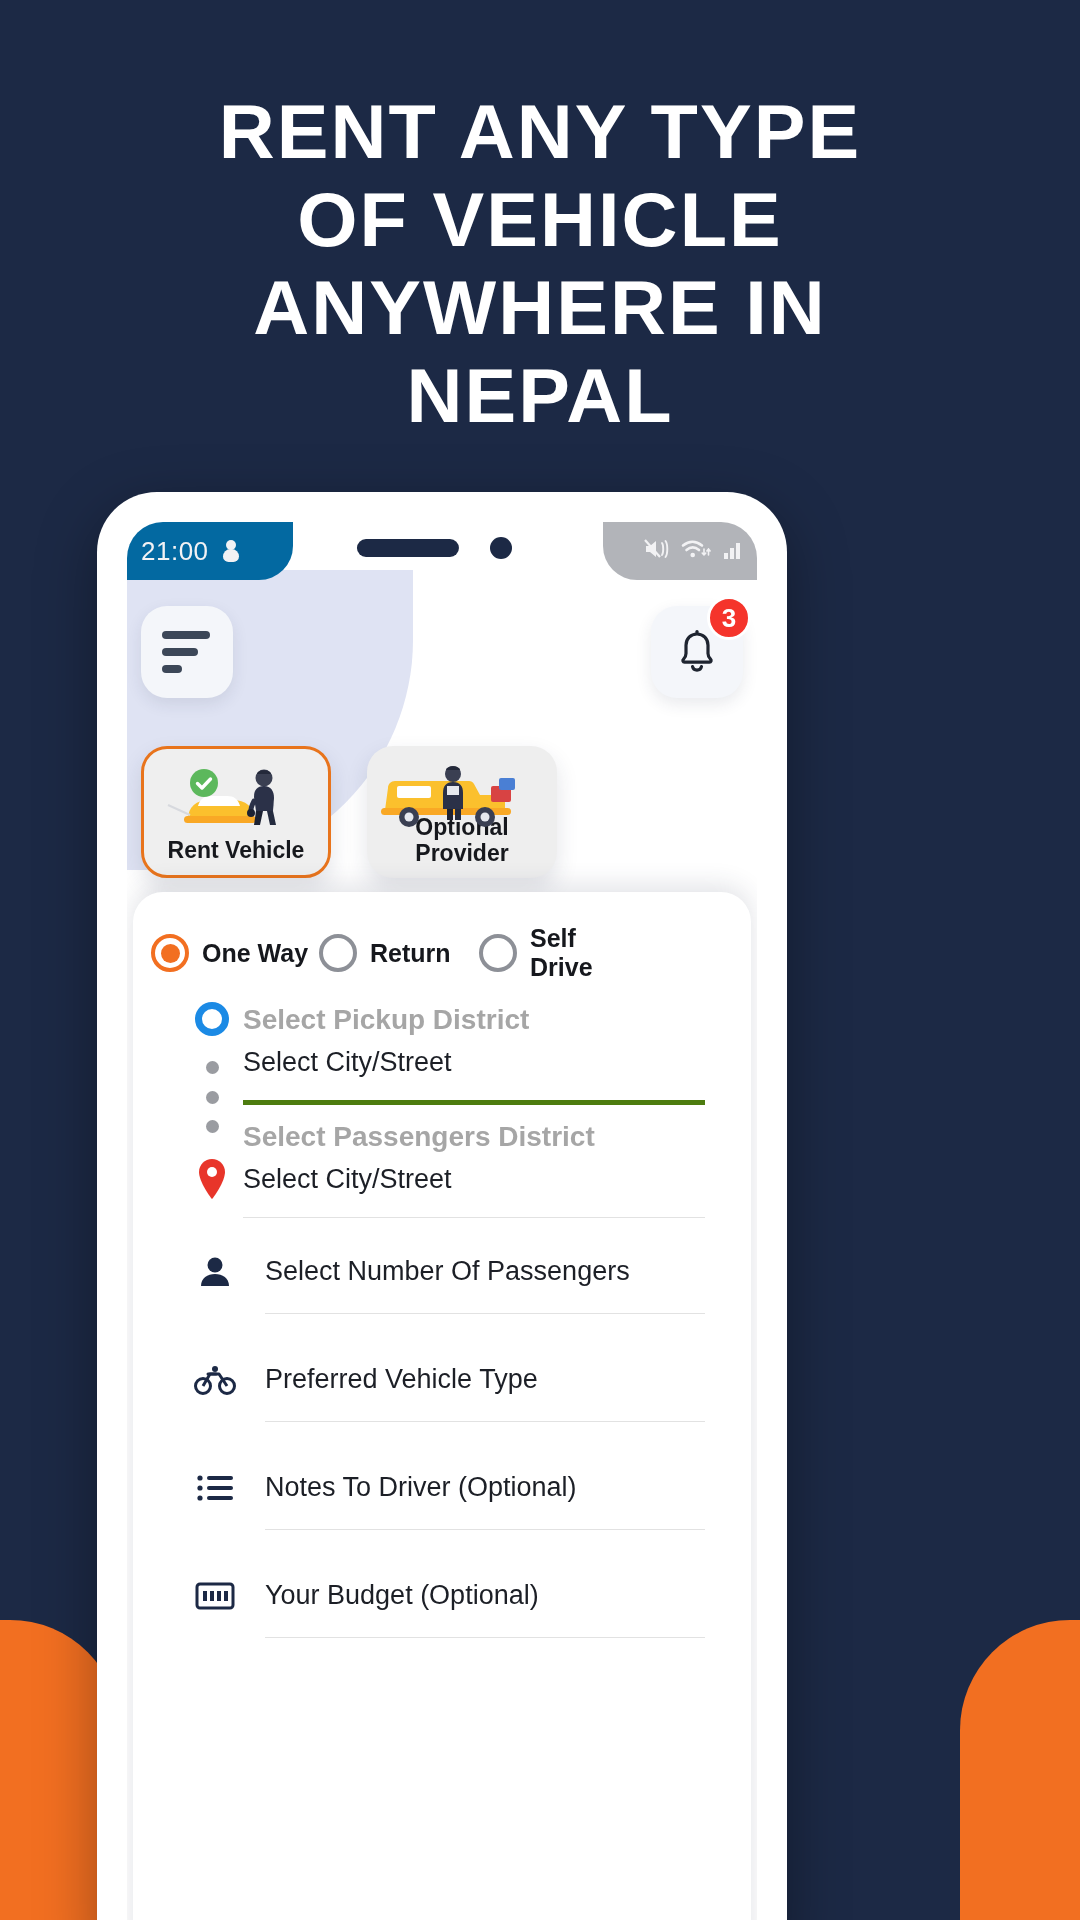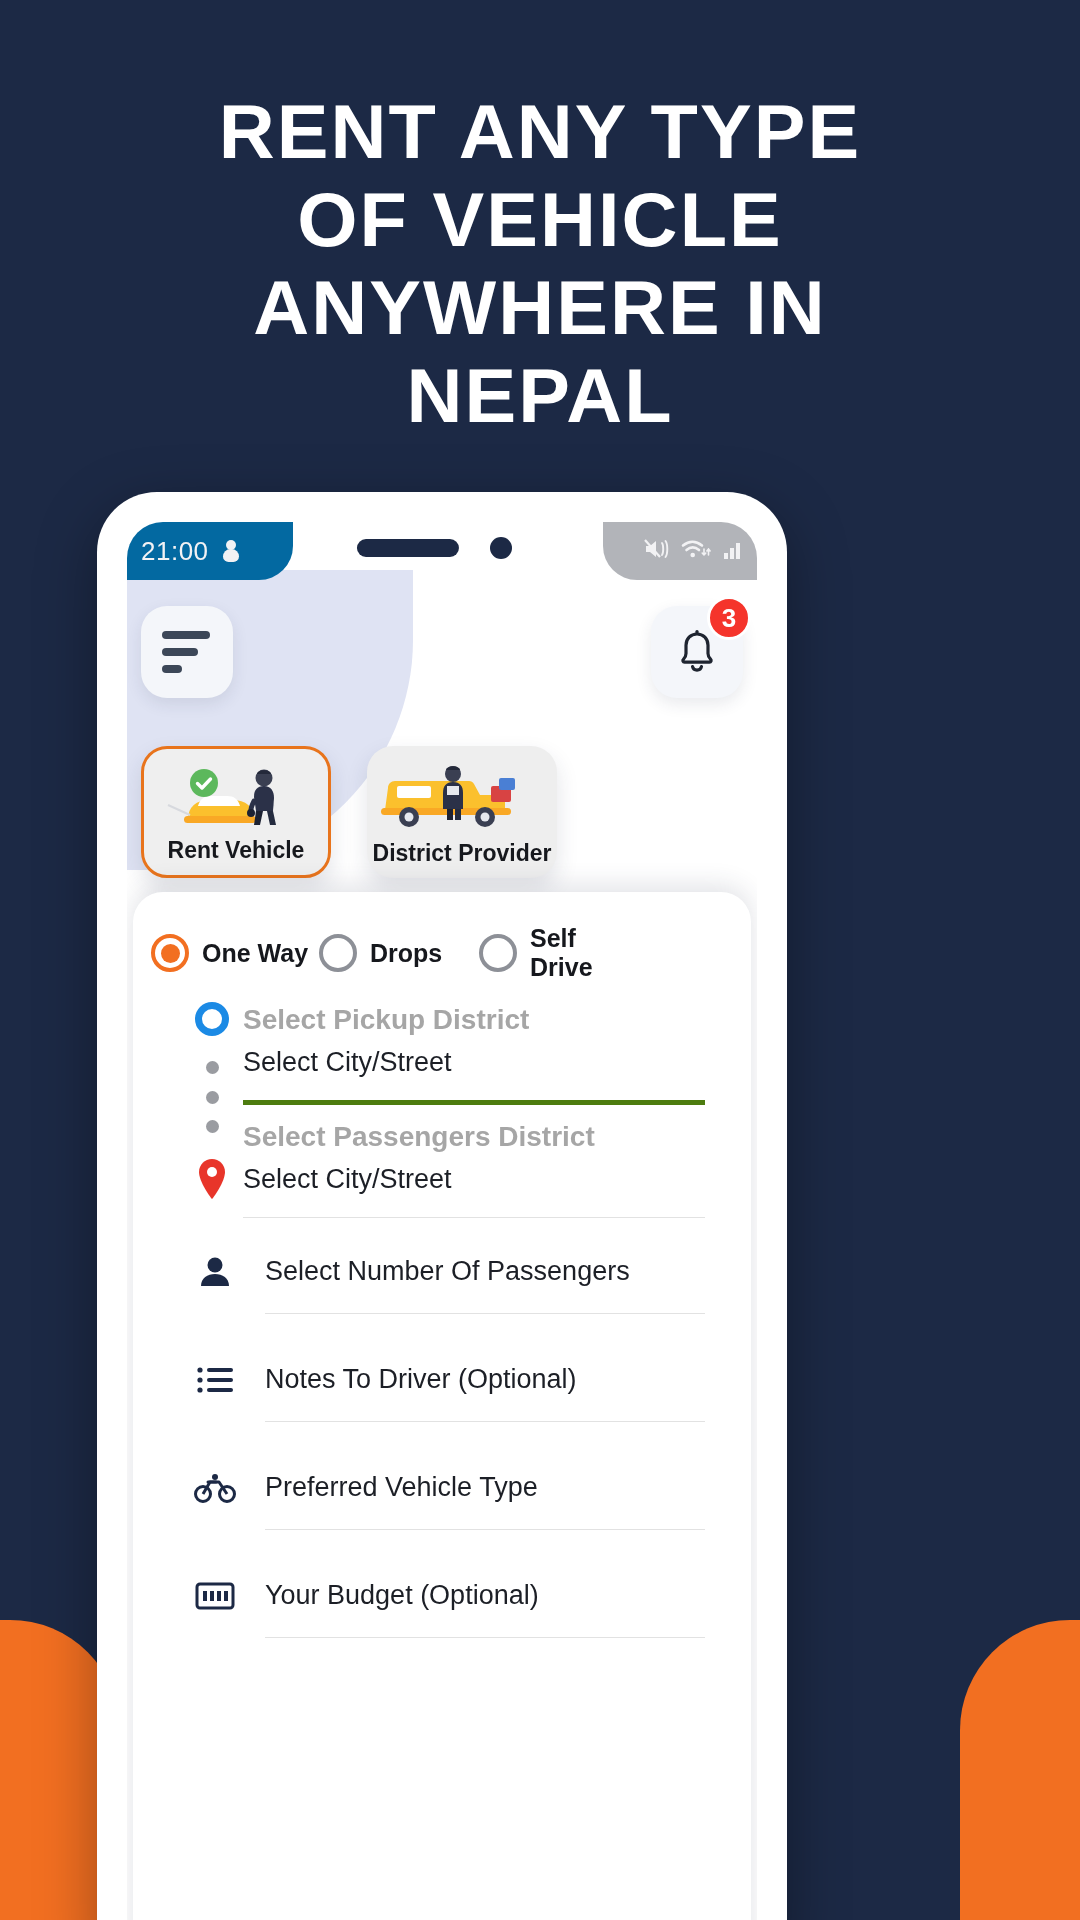--- a/index.html
+++ b/index.html
@@ -362,34 +362,34 @@
             <rect x="132" y="20" width="16" height="12" rx="2" fill="#4a7fd4"></rect>
 
             <circle cx="86" cy="16" r="8" fill="#3a3f52"></circle>
             <path d="M79 12c1-5 13-5 14 0z" fill="#24293a"></path>
             <path d="M86 24c7 0 10 4 10 11v16H76V35c0-7 3-11 10-11z" fill="#2b3148"></path>
             <rect x="80" y="51" width="6" height="11" fill="#1d2233"></rect>
             <rect x="88" y="51" width="6" height="11" fill="#242b3f"></rect>
             <rect x="80" y="28" width="12" height="9" fill="#e6e8ee"></rect>
           </svg>
         </div>
-        <div class="tc-label">District Provider</div>
+        <div class="tc-label">Optional Provider</div>
       </div>
     </div>
 
     <div class="form-card">
 
       <div class="radio-row">
         <div class="radio-item">
           <span class="radio-dot on"></span>
           <span class="radio-label">One Way</span>
         </div>
         <div class="radio-item">
           <span class="radio-dot"></span>
-          <span class="radio-label">Drops</span>
+          <span class="radio-label">Return</span>
         </div>
         <div class="radio-item">
           <span class="radio-dot"></span>
           <span class="radio-label">Self Drive</span>
         </div>
       </div>
 
       <div class="route-block">
         <div class="route-rail">
           <span class="rail-circle"></span>
@@ -424,46 +424,46 @@
             <path d="M5 33c0-8 6.5-12 14-12s14 4 14 12z" fill="#1c2945"></path>
           </svg>
         </span>
         <span class="row-field">
           <span class="row-text">Select Number Of Passengers</span>
         </span>
       </div>
 
       <div class="icon-row">
         <span class="ico">
+          <svg width="42" height="32" viewBox="0 0 42 32">
+            <circle cx="9" cy="22" r="7.5" fill="none" stroke="#1c2945" stroke-width="3"></circle>
+            <circle cx="33" cy="22" r="7.5" fill="none" stroke="#1c2945" stroke-width="3"></circle>
+            <path d="M9 22l7-12h9l8 12" fill="none" stroke="#1c2945" stroke-width="3" stroke-linejoin="round"></path>
+            <path d="M14 10h8" stroke="#1c2945" stroke-width="3" stroke-linecap="round"></path>
+            <circle cx="21" cy="5" r="3" fill="#1c2945"></circle>
+          </svg>
+        </span>
+        <span class="row-field">
+          <span class="row-text">Preferred Vehicle Type</span>
+        </span>
+      </div>
+
+      <div class="icon-row">
+        <span class="ico">
           <svg width="38" height="30" viewBox="0 0 38 30">
             <circle cx="4" cy="5" r="2.6" fill="#1c2945"></circle>
             <circle cx="4" cy="15" r="2.6" fill="#1c2945"></circle>
             <circle cx="4" cy="25" r="2.6" fill="#1c2945"></circle>
             <rect x="11" y="3" width="26" height="4" rx="2" fill="#1c2945"></rect>
             <rect x="11" y="13" width="26" height="4" rx="2" fill="#1c2945"></rect>
             <rect x="11" y="23" width="26" height="4" rx="2" fill="#1c2945"></rect>
           </svg>
         </span>
         <span class="row-field">
           <span class="row-text">Notes To Driver (Optional)</span>
-        </span>
-      </div>
-
-      <div class="icon-row">
-        <span class="ico">
-          <svg width="42" height="32" viewBox="0 0 42 32">
-            <circle cx="9" cy="22" r="7.5" fill="none" stroke="#1c2945" stroke-width="3"></circle>
-            <circle cx="33" cy="22" r="7.5" fill="none" stroke="#1c2945" stroke-width="3"></circle>
-            <path d="M9 22l7-12h9l8 12" fill="none" stroke="#1c2945" stroke-width="3" stroke-linejoin="round"></path>
-            <path d="M14 10h8" stroke="#1c2945" stroke-width="3" stroke-linecap="round"></path>
-            <circle cx="21" cy="5" r="3" fill="#1c2945"></circle>
-          </svg>
-        </span>
-        <span class="row-field">
-          <span class="row-text">Preferred Vehicle Type</span>
         </span>
       </div>
 
       <div class="icon-row">
         <span class="ico">
           <svg width="40" height="30" viewBox="0 0 40 30">
             <rect x="2" y="3" width="36" height="24" rx="3" fill="none" stroke="#1c2945" stroke-width="3"></rect>
             <rect x="8" y="10" width="4" height="10" fill="#1c2945"></rect>
             <rect x="15" y="10" width="4" height="10" fill="#1c2945"></rect>
             <rect x="22" y="10" width="4" height="10" fill="#1c2945"></rect>

